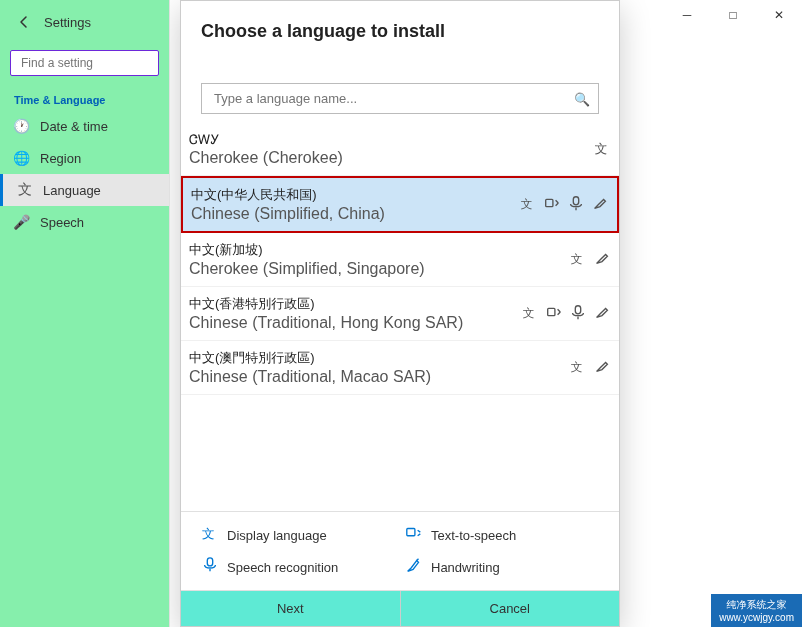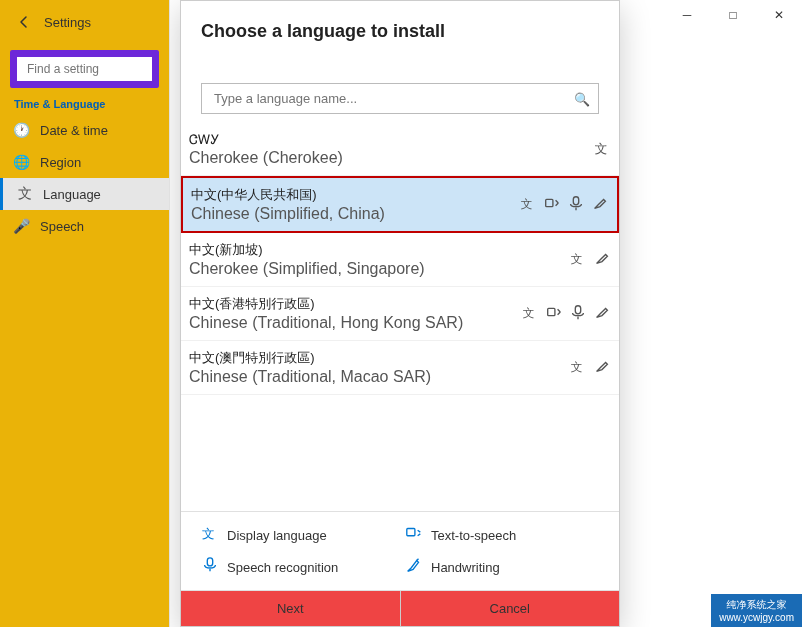--- a/index.html
+++ b/index.html
@@ -8,21 +8,21 @@
       background: #f0f0f0;
       width: 802px;
       height: 627px;
       overflow: hidden;
       display: flex;
     }
 
     
     .sidebar {
       width: 170px;
-      background: #eab308;
+      background: #86efac;
       height: 627px;
       display: flex;
       flex-direction: column;
       border-right: 1px solid #e0e0e0;
       flex-shrink: 0;
     }
 
     .sidebar-top {
       display: flex;
       align-items: center;
@@ -38,23 +38,23 @@
       display: flex;
       align-items: center;
     }
 
     .sidebar-title {
       font-size: 13px;
       color: #333;
     }
 
     .sidebar-search {
-      margin: 6px 10px 2px;
+      margin: 6px 10px 10px;
       padding: 5px 10px;
-      border: 7px solid #6d28d9;
+      border: 1px solid #6d28d9;
       border-radius: 2px;
       font-size: 12px;
       width: calc(100% - 20px);
       background: white;
     }
 
     .sidebar-section-header {
       font-size: 11px;
       font-weight: 600;
       color: #005fb8;
@@ -237,21 +237,21 @@
       display: flex;
       border-top: 1px solid #e0e0e0;
     }
 
     .modal-btn {
       flex: 1;
       padding: 10px;
       font-size: 13px;
       cursor: pointer;
       border: none;
-      background: #ef4444;
+      background: #5eead4;
       color: #333;
     }
 
     .modal-btn:first-child {
       border-right: 1px solid #ccc;
     }
 
     
     .bg-text {
       font-size: 13px;

